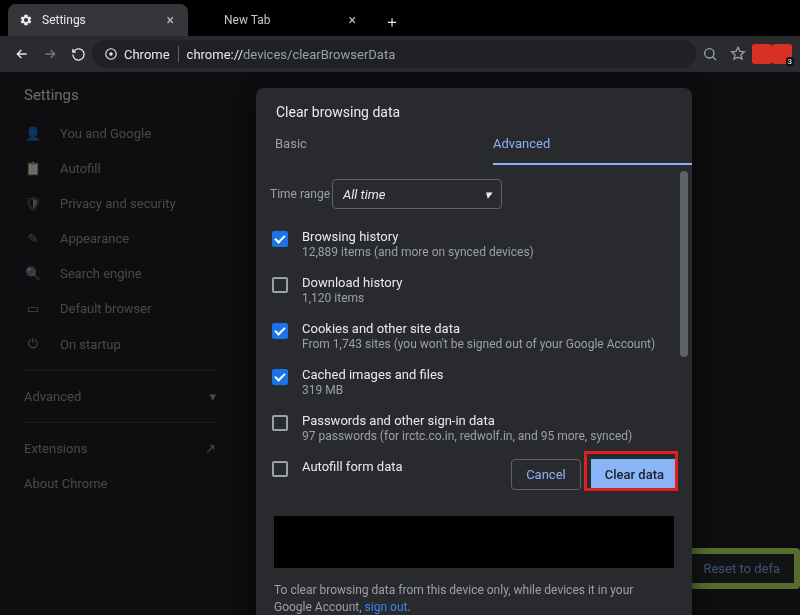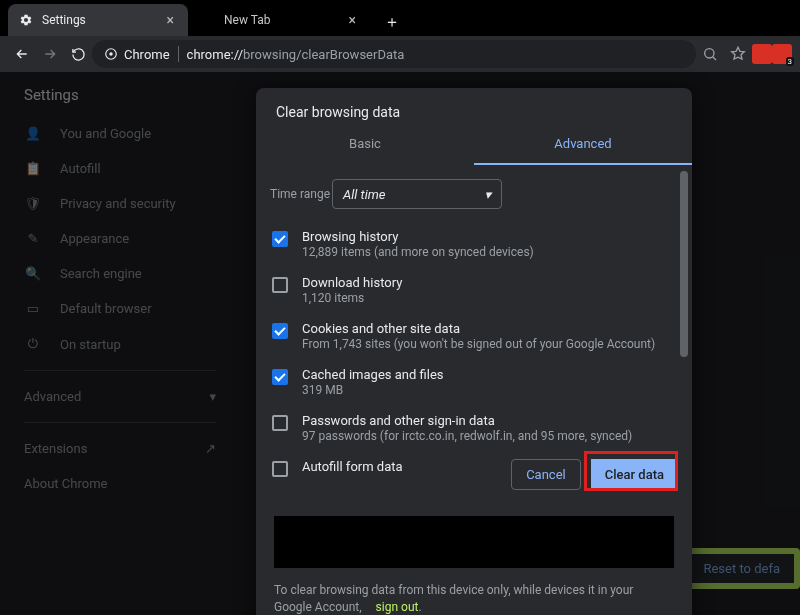--- a/index.html
+++ b/index.html
@@ -39,21 +39,21 @@
 
   .reset-btn { position:absolute; right:0; bottom:26px; padding:7px 14px; font-size:13px; color:#8ab4f8; border:6px solid #bef264; border-radius:4px; background:#292a2d; }
 
   
   .scrim { position:absolute; inset:0; background:rgba(0,0,0,.55); }
 
   
   .dialog { position:absolute; left:256px; top:88px; width:436px; background:#292a2d; border-radius:8px; box-shadow:0 2px 20px rgba(0,0,0,.6); overflow:hidden; }
   .dlg-title { font-size:14px; color:#e8eaed; padding:16px 20px 6px; }
   .dlg-tabs { display:flex; }
-  .dlg-tab { flex:1; text-align:center; padding:10px 0 12px; font-size:13px; color:#9aa0a6; border-bottom:2px solid transparent; }
+  .dlg-tab { flex:1; text-align:left; padding:10px 0 12px; font-size:13px; color:#9aa0a6; border-bottom:2px solid transparent;margin-left:19px; }
   .dlg-tab.active { color:#8ab4f8; border-bottom:2px solid #8ab4f8; }
 
   .dlg-body { position:relative; padding:14px 16px 4px 14px; max-height:280px; }
   .dlg-scroll-dummy { position:absolute; right:2px; top:4px; bottom:4px; width:12px; }
   .dlg-scroll-dummy .thumb { position:absolute; left:2px; right:2px; top:2px; height:186px; background:#5f6368; border-radius:4px; }
   .time-row { display:flex; align-items:center; gap:2px; margin-bottom:14px; }
   .time-row .lbl { font-size:12px; color:#9aa0a6; }
   .select { display:flex; align-items:center; justify-content:space-between; width:170px; height:30px; border:1px solid #5f6368; border-radius:4px; padding:0 10px; font-size:13px; color:#e8eaed; background:#292a2d;font-style:italic; }
 
   .opt { display:flex; gap:14px; padding:6px 6px 10px 2px; }
@@ -64,21 +64,21 @@
   .opt .txt .t2 { font-size:12px; color:#9aa0a6; margin-top:1px; }
 
   .dlg-actions { display:flex; justify-content:flex-end; gap:10px; padding:14px 14px; }
   .btn-cancel { padding:7px 14px; font-size:13px; color:#8ab4f8; border:1px solid #5f6368; border-radius:4px; background:transparent; }
   .btn-primary { padding:7px 14px; font-size:13px; color:#202124; background:#8ab4f8; border:none; border-radius:0; font-weight:500; }
   .hl { position:absolute; border:3px solid #e02020; }
 
   .dlg-footer { padding:12px 18px 18px; border-top:0; }
   .blackbox { height:52px; background:#000; margin-bottom:14px; }
   .foot-text { font-size:12px; color:#9aa0a6; line-height:1.4; }
-  .foot-text a { color:#bef264; text-decoration:none;margin-left:11px; }
+  .foot-text a { color:#3b82f6; text-decoration:none; }
 
   svg { display:block; }
 </style>
 </head>
 <body>
 
 <div class="tabstrip">
   <div class="tab active">
     <span class="fav">
       <svg width="14" height="14" viewBox="0 0 24 24" fill="#e8eaed">
@@ -115,21 +115,21 @@
   </div>
   <div class="omnibox">
     <span class="chip">
       <svg width="14" height="14" viewBox="0 0 24 24" fill="#e8eaed">
           <circle cx="12" cy="12" r="9" fill="none" stroke="#e8eaed" stroke-width="2"></circle>
           <circle cx="12" cy="12" r="3"></circle>
         </svg>
       <span>Chrome</span>
     </span>
     <span class="sep"></span>
-    <span><span>chrome://</span><span class="url-rest">browsing/clearBrowserData</span></span>
+    <span><span>chrome://</span><span class="url-rest">devices/clearBrowserData</span></span>
   </div>
   <div class="tbtn">
     <svg width="16" height="16" viewBox="0 0 24 24" fill="none" stroke="#9aa0a6" stroke-width="2">
         <circle cx="11" cy="11" r="7"></circle>
         <path d="M21 21l-5-5"></path>
       </svg>
   </div>
   <div class="tbtn">
     <svg width="16" height="16" viewBox="0 0 24 24" fill="none" stroke="#9aa0a6" stroke-width="2">
         <path d="M12 2l2.9 6 6.6.6-5 4.6 1.5 6.5L12 16.9 6 19.7l1.5-6.5-5-4.6 6.6-.6z"></path>

